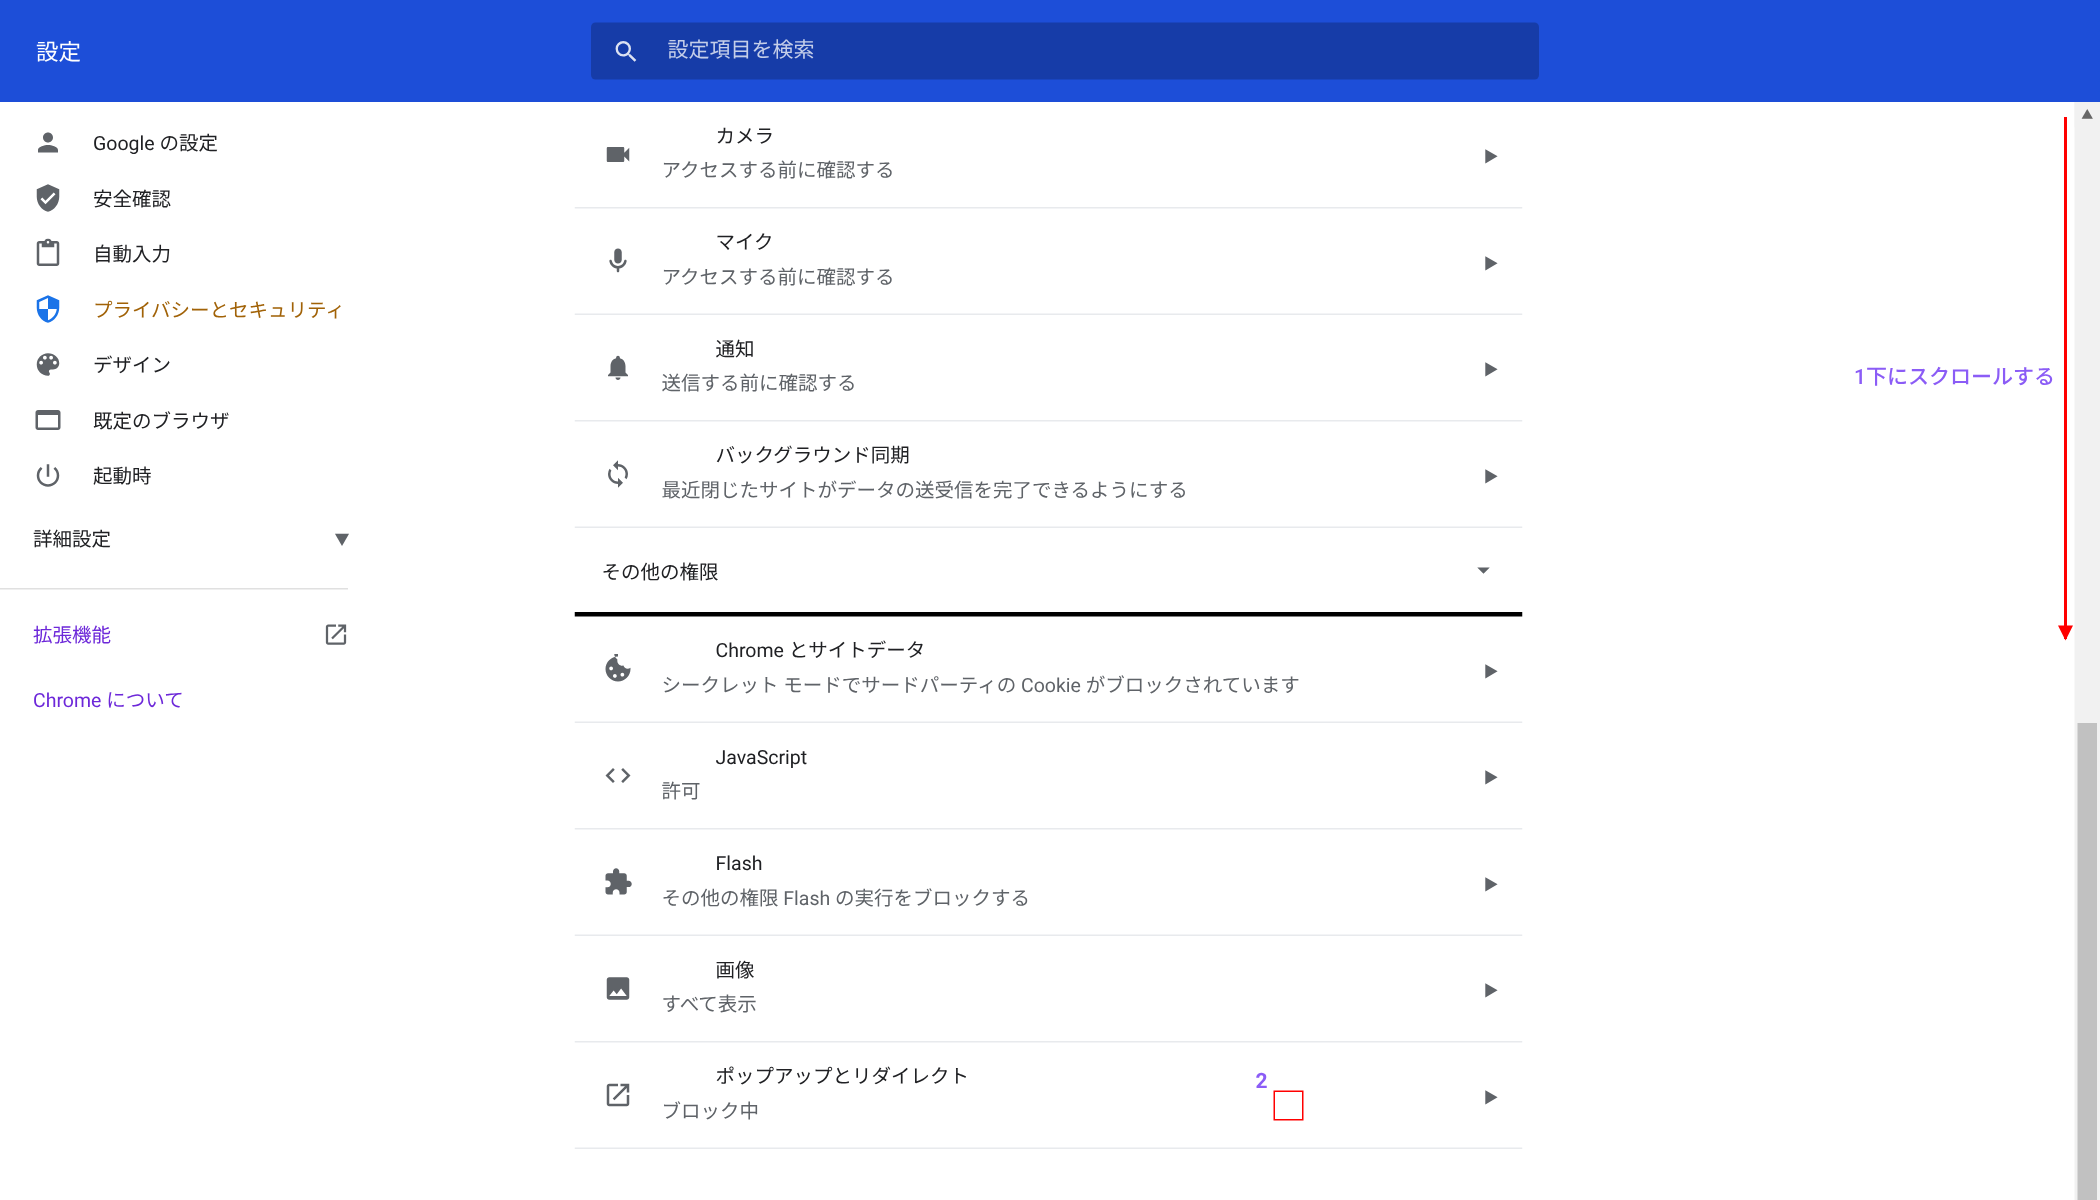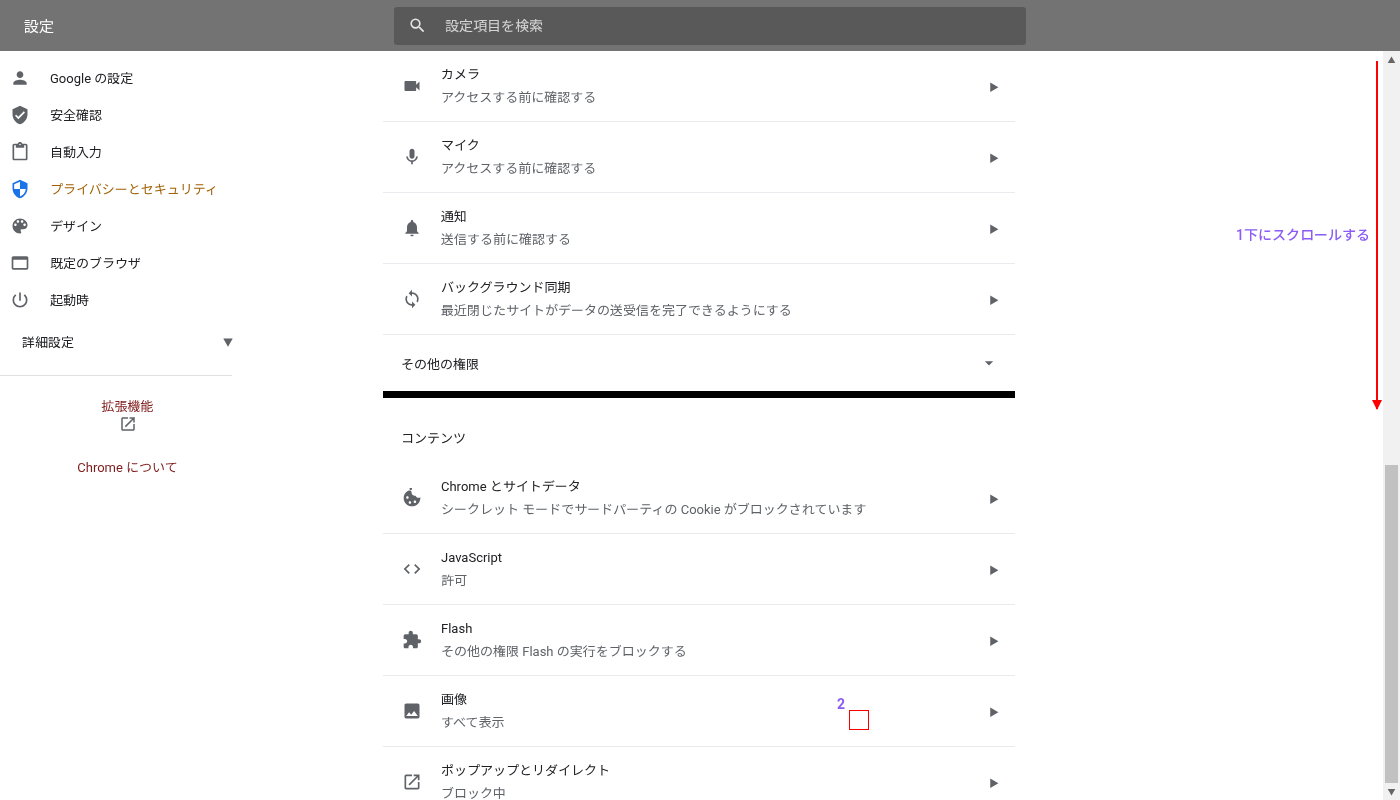--- a/index.html
+++ b/index.html
@@ -1,20 +1,20 @@
 <!DOCTYPE html>
 <html><head>
   <meta charset="utf-8">
   <style>
     * { margin: 0; padding: 0; box-sizing: border-box; font-family: 'Roboto', 'Noto Sans JP', sans-serif; }
     body { background: #fff; overflow: hidden; }
     
     .header {
-      background: #737373;
-      height: 51px;
+      background: #1d4ed8;
+      height: 68px;
       display: flex;
       align-items: center;
       padding: 0 24px;
       color: white;
     }
     .header-title { font-size: 15px; padding-left: 0; }
     .search-container {
       margin-left: 340px;
       background: rgba(0,0,0,0.22);
       border-radius: 3px;
@@ -39,32 +39,32 @@
     
     .sidebar {
       width: 255px;
       padding-top: 8px;
       overflow-y: auto;
     }
     .sidebar-item {
       display: flex;
       align-items: center;
       height: 37px;
-      padding: 0 10px;
+      padding: 0 22px;
       cursor: pointer;
       color: #202124;
       font-size: 13px;
     }
     .sidebar-item.active { color: #a16207; }
     .sidebar-item.active .nav-icon { color: #1a73e8; }
     .nav-icon { width: 20px; margin-right: 20px; color: #5f6368; display: flex; align-items: center; justify-content: center; }
     .sidebar-item-label { flex: 1; }
     .sidebar-advanced { padding: 14px 22px; display: flex; align-items: center; justify-content: space-between; font-size: 13px; color: #202124; cursor: pointer; }
     .sidebar-divider { border-top: 1px solid #e0e0e0; margin: 10px 0 8px 0; width: 232px; }
-    .sidebar-footer-item { display: flex; align-items: center; justify-content: space-between; padding: 12px 22px; font-size: 13px; color: #7f1d1d; cursor: pointer; flex-direction: column; }
+    .sidebar-footer-item { display: flex; align-items: center; justify-content: space-between; padding: 12px 22px; font-size: 13px; color: #6d28d9; cursor: pointer; }
     
     .main-area {
       flex: 1;
       display: flex;
       justify-content: flex-start;
       overflow: hidden;
       position: relative;
       padding-left: 128px;
     }
     .content-panel {
@@ -76,31 +76,31 @@
     .setting-row {
       display: flex;
       align-items: center;
       padding: 14px 16px 14px 18px;
       min-height: 60px;
       border-bottom: 1px solid #e8eaed;
       cursor: pointer;
     }
     .row-icon { color: #5f6368; width: 22px; margin-right: 18px; display: flex; align-items: center; justify-content: center; flex-shrink: 0; }
     .row-text { flex: 1; }
-    .row-title { font-size: 13px; color: #202124; line-height: 1.5; }
+    .row-title { font-size: 13px; color: #202124; line-height: 1.5; margin-left: 36px; }
     .row-subtitle { font-size: 13px; color: #5f6368; line-height: 1.5; margin-top: 3px; }
     .row-arrow { color: #5f6368; font-size: 10px; }
     .row-chevron { color: #5f6368; }
     
     .expander-row {
       display: flex;
       align-items: center;
       padding: 18px 16px 18px 18px;
       cursor: pointer;
-      border-bottom: 7px solid #000000;
+      border-bottom: 3px solid #000000;
     }
     .expander-text { flex: 1; font-size: 13px; color: #202124; }
     
     .section-header {
       padding: 30px 16px 16px 18px;
       font-size: 13px;
       color: #202124;
     }
     
     .scrollbar-track {
@@ -307,21 +307,20 @@
 
       <div class="expander-row">
         <span class="expander-text">その他の権限</span>
         <span class="row-chevron">
             <svg width="20" height="20" viewBox="0 0 24 24" fill="currentColor">
               <path d="M7 10l5 5 5-5z"></path>
             </svg>
           </span>
       </div>
 
-      <div class="section-header">コンテンツ</div>
 
       <div class="setting-row">
         <span class="row-icon">
             <svg width="20" height="20" viewBox="0 0 24 24" fill="currentColor">
               <path d="M12 2C6.48 2 2 6.48 2 12s4.48 10 10 10 10-4.48 10-10c0-.34-.02-.67-.05-1-.63.48-1.41.77-2.26.77-1.58 0-2.92-1.05-3.35-2.5-.29.05-.59.08-.89.08-2.21 0-4-1.79-4-4 0-.3.03-.6.08-.89C10.08 3.13 9.03 1.79 9.03.21c0-.07.01-.14.01-.21H12zm-5.5 8c.83 0 1.5.67 1.5 1.5S7.33 13 6.5 13 5 12.33 5 11.5 5.67 10 6.5 10zm3 6c.83 0 1.5.67 1.5 1.5S10.33 19 9.5 19 8 18.33 8 17.5 8.67 16 9.5 16zm6-1c.83 0 1.5.67 1.5 1.5s-.67 1.5-1.5 1.5-1.5-.67-1.5-1.5.67-1.5 1.5-1.5z"></path>
             </svg>
           </span>
         <div class="row-text">
           <div class="row-title">Chrome とサイトデータ</div>
           <div class="row-subtitle">シークレット モードでサードパーティの Cookie がブロックされています</div>

